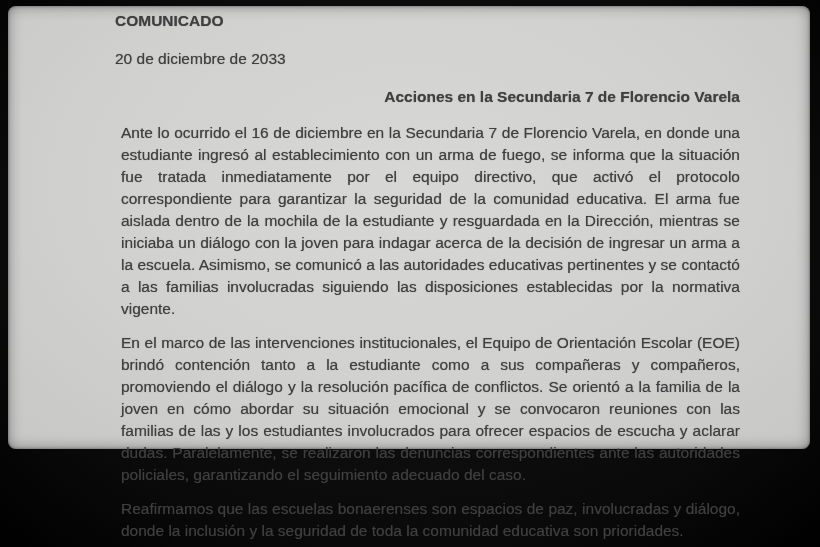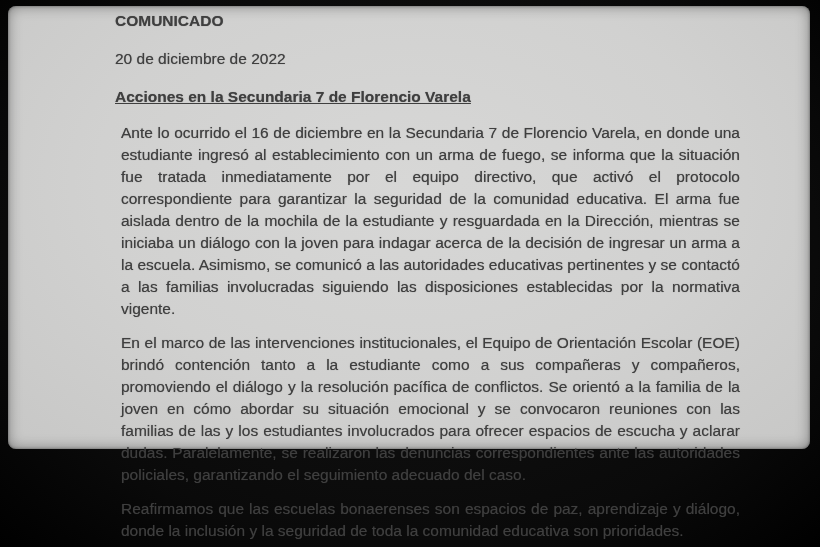--- a/index.html
+++ b/index.html
@@ -39,42 +39,41 @@
   }
   .kicker {
     font-weight: bold;
     margin: 0 0 16px 0;
   }
   .date-line {
     margin: 0 0 16px 0;
   }
   .doc-title {
     font-weight: bold;
-    text-align: left;
+    text-align: right;
     margin: 0 0 14px 0;
-    text-decoration: underline;
   }
   .body-paragraph {
     text-align: justify;
     margin: 0 0 12px 6px;
   }
   .signature-line {
     font-weight: bold;
     text-align: right;
     margin: 10px 0 0 0;
   }
 </style>
 </head>
 <body>
 
 <div class="photo-frame">
   <div class="paper">
     <div class="content">
       <p class="kicker">COMUNICADO</p>
-      <p class="date-line">20 de diciembre de 2022</p>
+      <p class="date-line">20 de diciembre de 2033</p>
       <p class="doc-title">Acciones en la Secundaria 7 de Florencio Varela</p>
       <p class="body-paragraph">Ante lo ocurrido el 16 de diciembre en la Secundaria 7 de Florencio Varela, en donde una estudiante ingresó al establecimiento con un arma de fuego, se informa que la situación fue tratada  inmediatamente por el equipo directivo, que activó el protocolo correspondiente para garantizar la seguridad de la comunidad educativa. El arma fue aislada dentro de la mochila de la estudiante y resguardada en la Dirección, mientras se iniciaba un diálogo con la joven para indagar acerca de la decisión de ingresar un arma a la escuela. Asimismo, se comunicó a las autoridades educativas pertinentes y se contactó a las familias involucradas siguiendo las disposiciones establecidas por la normativa vigente.</p>
       <p class="body-paragraph">En el marco de las intervenciones institucionales, el Equipo de Orientación Escolar (EOE) brindó contención tanto a la estudiante como a sus compañeras y compañeros, promoviendo el diálogo y la resolución pacífica de conflictos. Se orientó a la familia de la joven en cómo abordar su situación emocional y se convocaron reuniones con las familias de las y los estudiantes involucrados para ofrecer espacios de escucha y aclarar dudas. Paralelamente, se realizaron las denuncias correspondientes ante las autoridades policiales, garantizando el seguimiento adecuado del caso.</p>
-      <p class="body-paragraph">Reafirmamos que las escuelas bonaerenses son espacios de paz, aprendizaje y diálogo, donde la inclusión y la seguridad de toda la comunidad educativa son prioridades.</p>
+      <p class="body-paragraph">Reafirmamos que las escuelas bonaerenses son espacios de paz, involucradas y diálogo, donde la inclusión y la seguridad de toda la comunidad educativa son prioridades.</p>
       <p class="signature-line">Jefatura Regional Educativa 4 de la provincia de Buenos Aires</p>
     </div>
   </div>
 </div>
 
 </body></html>

